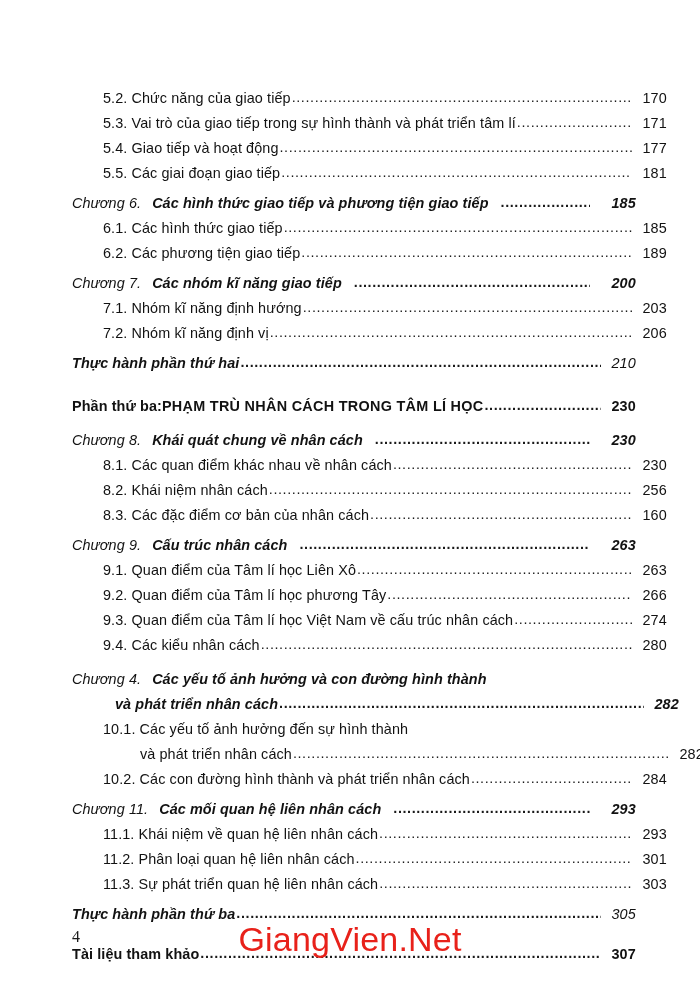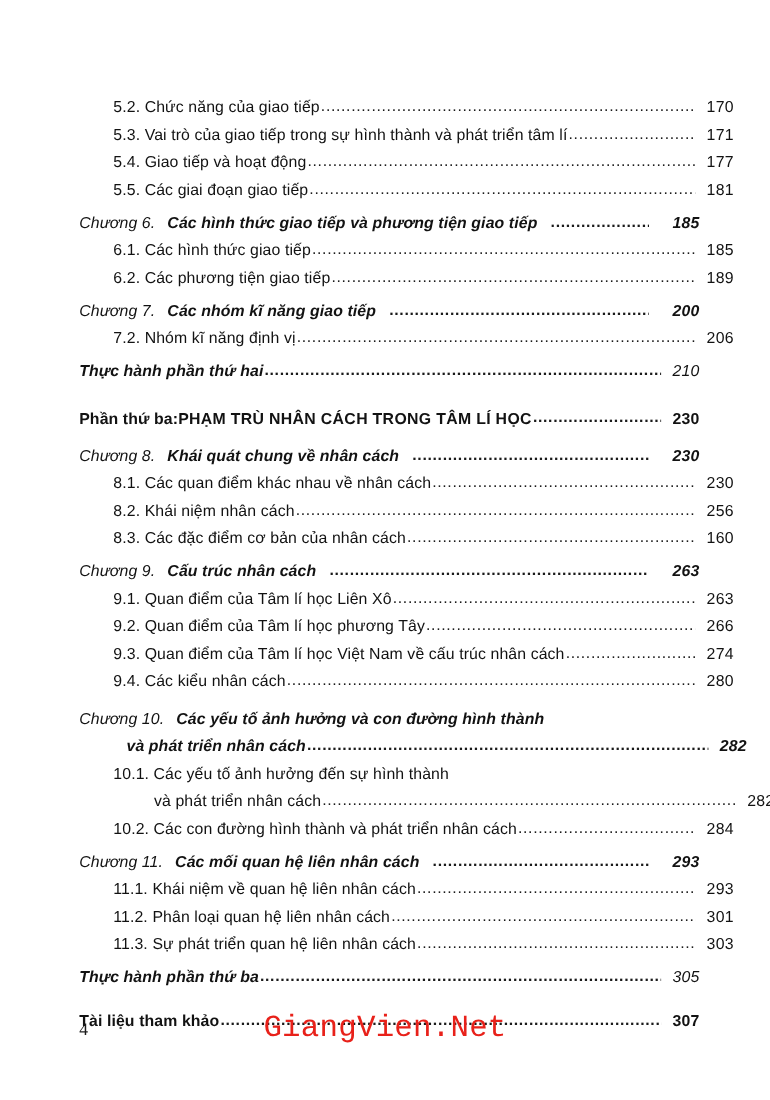--- a/index.html
+++ b/index.html
@@ -141,22 +141,22 @@
     font-family: "Liberation Serif", serif;
     font-size: 16px;
     color: #1a1a1a;
   }
   .watermark {
     position: absolute;
     left: 0;
     right: 0;
     top: 920px;
     text-align: center;
-    font-family: Liberation Mono, monospace;
-    font-size: 28px;
+    font-family: Liberation Sans, sans-serif;
+    font-size: 34px;
     color: #e8211a;
     letter-spacing: 0.2px;
   }
 </style>
 </head>
 <body>
 
 <div class="page">
 
   <div class="toc">
@@ -224,20 +224,27 @@
 
     <div class="rowbox">
       <div class="row chap">
         <span class="txt ch-no">Chương 7. </span>
         <span class="txt ch-title">Các nhóm kĩ năng giao tiếp</span>
         <span class="leader"></span>
         <span class="pg">200</span>
       </div>
     </div>
 
+    <div class="rowbox">
+      <div class="row sub">
+        <span class="txt">7.1. Nhóm kĩ năng định hướng</span>
+        <span class="leader"></span>
+        <span class="pg">203</span>
+      </div>
+    </div>
 
     <div class="rowbox">
       <div class="row sub">
         <span class="txt">7.2. Nhóm kĩ năng định vị</span>
         <span class="leader"></span>
         <span class="pg">206</span>
       </div>
     </div>
 
 
@@ -337,21 +344,21 @@
         <span class="txt">9.4. Các kiểu nhân cách</span>
         <span class="leader"></span>
         <span class="pg">280</span>
       </div>
     </div>
 
     <div class="gap-md"></div>
 
     <div class="rowbox">
       <div class="row chap noleader">
-        <span class="txt ch-no">Chương 10. </span>
+        <span class="txt ch-no">Chương 4. </span>
         <span class="txt ch-title">Các yếu tố ảnh hưởng và con đường hình thành</span>
 
         <span class="pg"></span>
       </div>
     </div>
 
     <div class="rowbox">
       <div class="row chap2">
         <span class="txt">và phát triển nhân cách</span>
         <span class="leader"></span>

